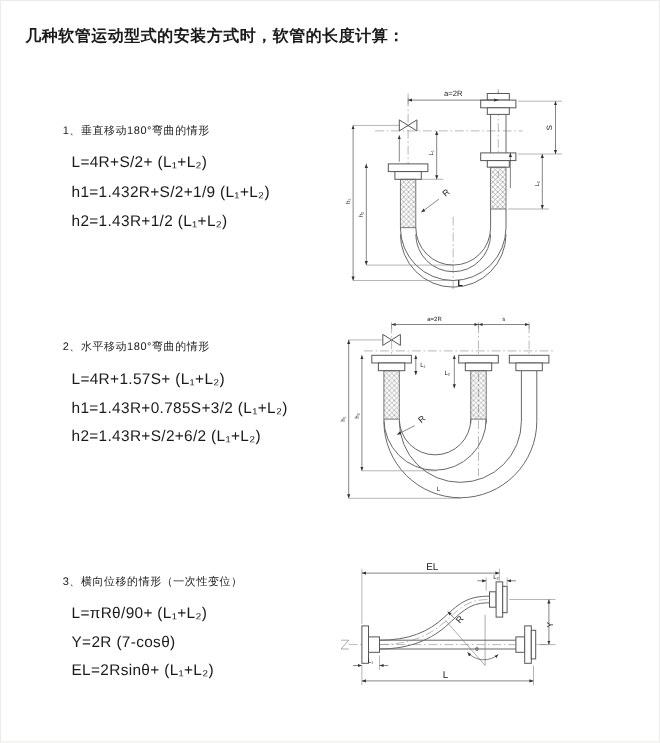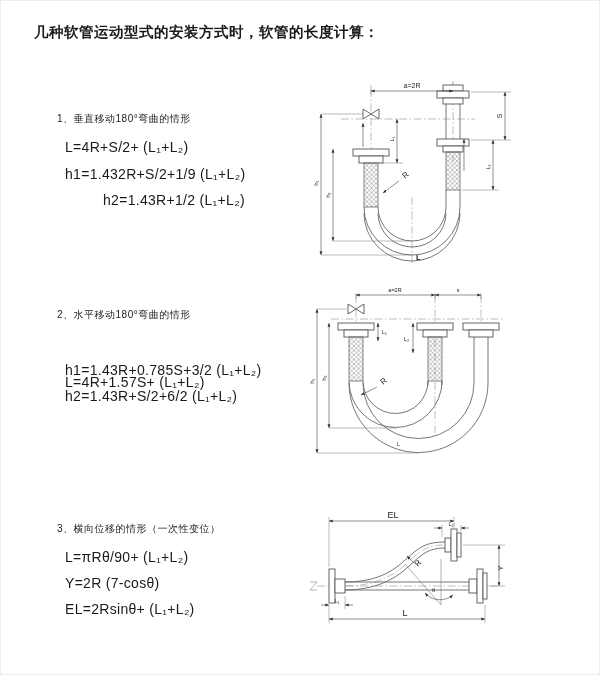--- a/index.html
+++ b/index.html
@@ -2,21 +2,21 @@
 <html><head>
 <meta charset="utf-8">
 <style>
   html,body{margin:0;padding:0;}
   body{
     width:600px;height:675px;background:#ffffff;position:relative;
     font-family:"Liberation Sans","DejaVu Sans",sans-serif;color:#1a1a1a;
     overflow:hidden;
   }
   .page{position:absolute;inset:0;background:#fff;border:1px solid #ececea;}
-  .title{position:absolute;left:33px;top:22px;font-size:14.5px;font-weight:bold;letter-spacing:.5px;font-family:Liberation Serif, serif;}
+  .title{position:absolute;left:22px;top:22px;font-size:14.5px;font-weight:bold;letter-spacing:.5px;font-family:Liberation Serif, serif;}
   .sec-heading{position:absolute;left:56px;font-size:10px;font-weight:normal;letter-spacing:.5px;}
   .formula{position:absolute;left:64px;font-size:14px;letter-spacing:.3px;}
   svg{position:absolute;overflow:visible;}
   svg text{font-size:7px;fill:#222;font-family:"Liberation Sans","DejaVu Sans",sans-serif;}
   svg .t-lg{font-size:9px;}
   svg .t-md{font-size:8px;}
   svg .t-sm{font-size:5.5px;}
   .obj{stroke:#555;fill:#fff;stroke-width:.9;}
   .hose{stroke:#666;fill:none;stroke-width:.9;}
   .dim{stroke:#444;fill:none;stroke-width:.6;}
@@ -28,26 +28,26 @@
 <body>
 
 <div class="page">
 
   <div class="title">几种软管运动型式的安装方式时，软管的长度计算：</div>
 
   <div>
     <div class="sec-heading" style="top:111px;">1、垂直移动180°弯曲的情形</div>
     <div class="formula" style="top:138px;">L=4R+S/2+ (L₁+L₂)</div>
     <div class="formula" style="top:165px;">h1=1.432R+S/2+1/9 (L₁+L₂)</div>
-    <div class="formula" style="top:191px;margin-left:38px;">h2=1.43R+1/2 (L₁+L₂)</div>
+    <div class="formula" style="top:191px;">h2=1.43R+1/2 (L₁+L₂)</div>
   </div>
 
   <div>
     <div class="sec-heading" style="top:307px;text-align:center;">2、水平移动180°弯曲的情形</div>
-    <div class="formula" style="top:335px;margin-top:38px;">L=4R+1.57S+ (L₁+L₂)</div>
+    <div class="formula" style="top:335px;">L=4R+1.57S+ (L₁+L₂)</div>
     <div class="formula" style="top:361px;">h1=1.43R+0.785S+3/2 (L₁+L₂)</div>
     <div class="formula" style="top:387px;">h2=1.43R+S/2+6/2 (L₁+L₂)</div>
   </div>
 
   <div>
     <div class="sec-heading" style="top:521px;">3、横向位移的情形（一次性变位）</div>
     <div class="formula" style="top:548px;">L=πRθ/90+ (L₁+L₂)</div>
     <div class="formula" style="top:574px;">Y=2R (7-cosθ)</div>
     <div class="formula" style="top:600px;">EL=2Rsinθ+ (L₁+L₂)</div>
   </div>

